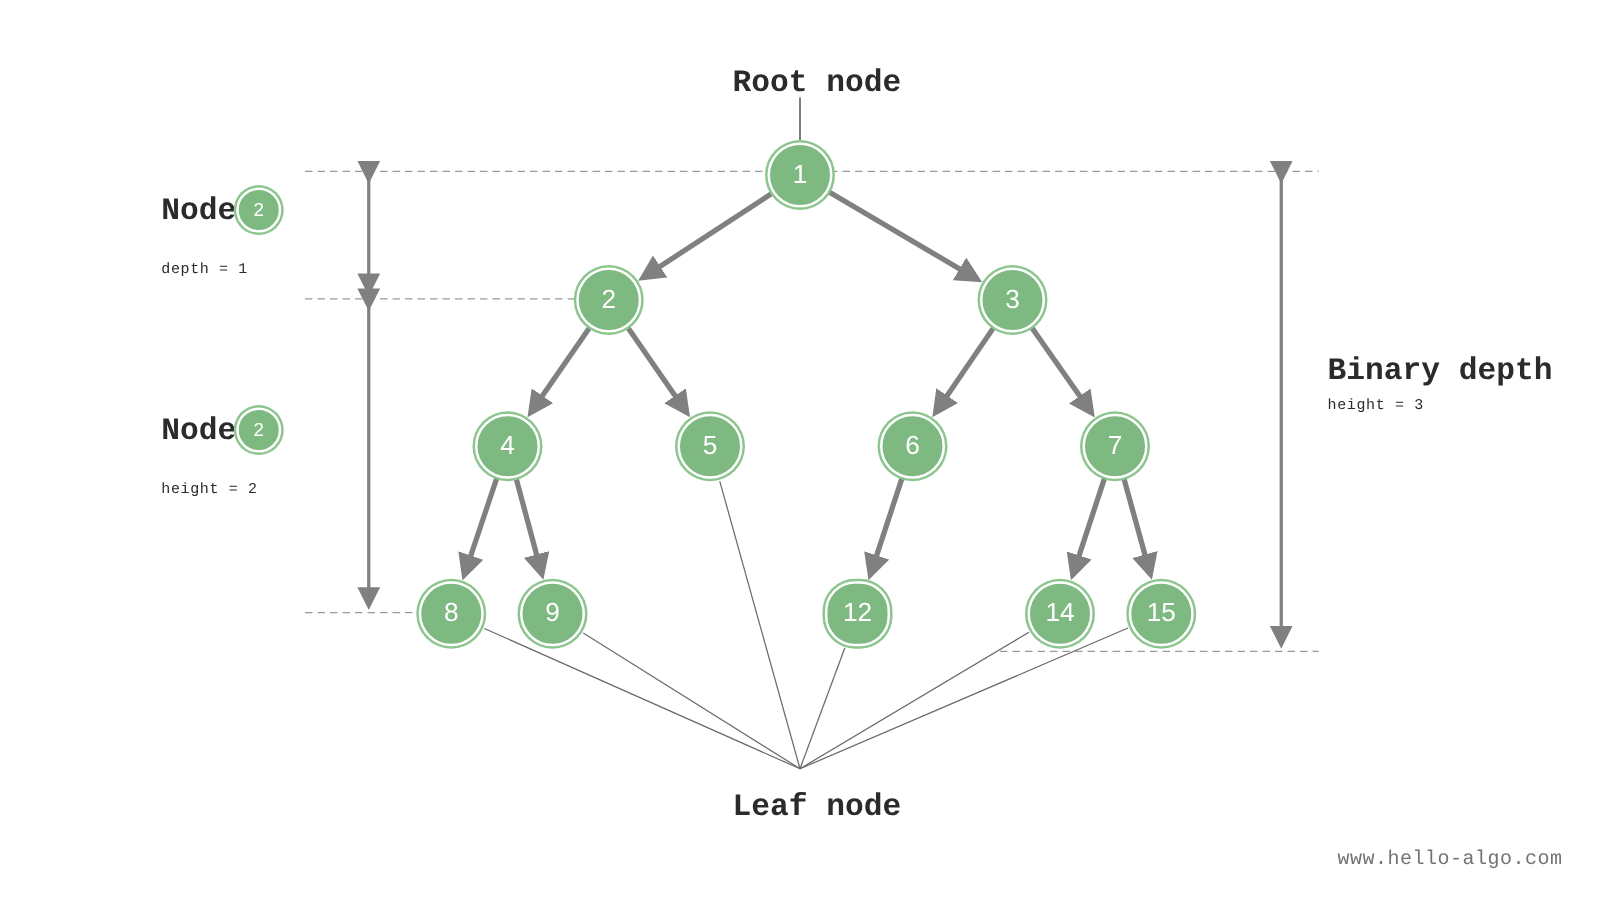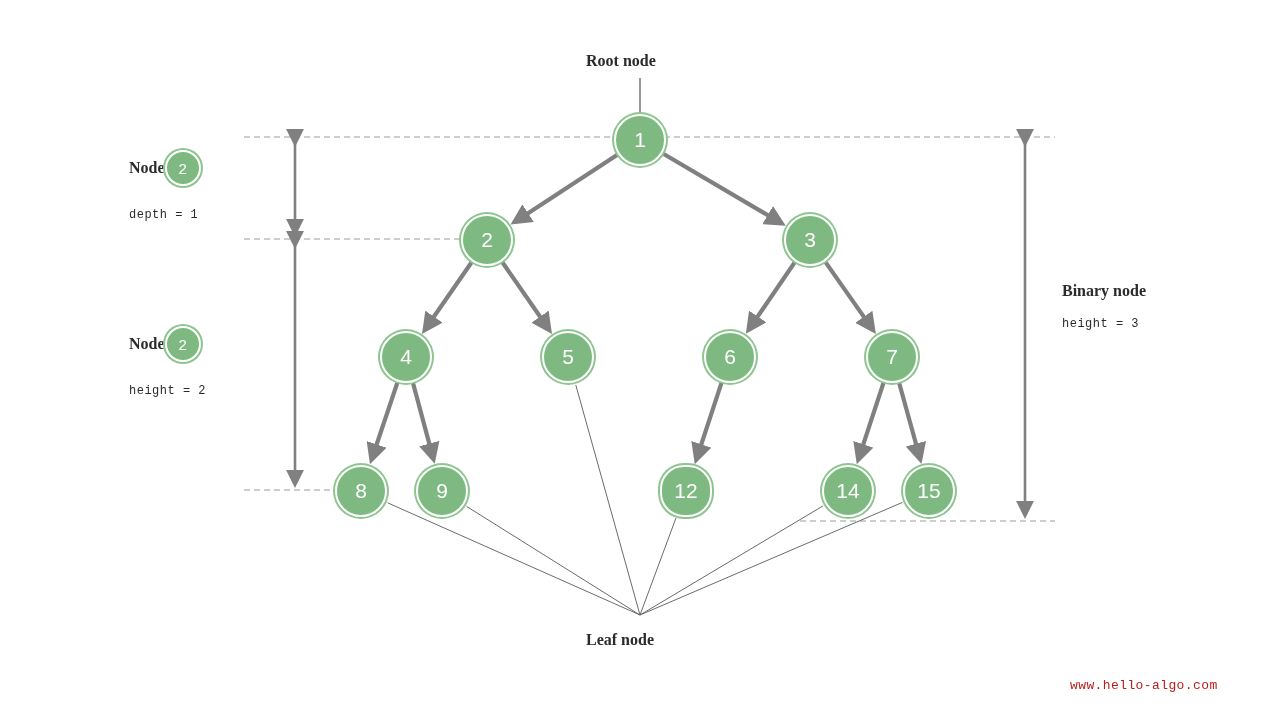--- a/index.html
+++ b/index.html
@@ -48,35 +48,35 @@
     position: relative;
     display: inline-flex;
     vertical-align: middle;
   }
   .txt {
     position: absolute;
     white-space: nowrap;
     color: #333333;
   }
   .label-bold {
-    font-family: Liberation Serif, serif;
+    font-family: Liberation Mono, monospace;
     font-weight: bold;
-    font-size: 16px;
+    font-size: 25px;
     color: #2b2b2b;
   }
   .label-mono {
     font-family: "Liberation Mono", monospace;
     font-size: 12px;
     color: #2b2b2b;
     letter-spacing: 0.5px;
   }
   .watermark {
     font-family: "Liberation Mono", monospace;
-    font-size: 13px;
-    color: #b91c1c;
+    font-size: 16px;
+    color: #737373;
     letter-spacing: 0.4px;
   }
   .row-label {
     position: absolute;
     display: flex;
     align-items: center;
     gap: 0;
   }
 </style>
 </head>
@@ -187,17 +187,17 @@
     <span class="node-circle badge-node">2</span>
   </div>
   <div class="txt label-mono" style="left:129px; top:208px;">depth = 1</div>
 
   <div class="row-label" style="left:129px; top:326px;">
     <span class="label-bold">Node</span>
     <span class="node-circle badge-node">2</span>
   </div>
   <div class="txt label-mono" style="left:129px; top:384px;text-align:center;">height = 2</div>
 
-  <div class="txt label-bold" style="left:1062px; top:282px;">Binary node</div>
+  <div class="txt label-bold" style="left:1062px; top:282px;">Binary depth</div>
   <div class="txt label-mono" style="left:1062px; top:317px;">height = 3</div>
 
   <div class="txt watermark" style="left:1070px; top:678px;">www.hello-algo.com</div>
 </div>
 
 </body></html>

